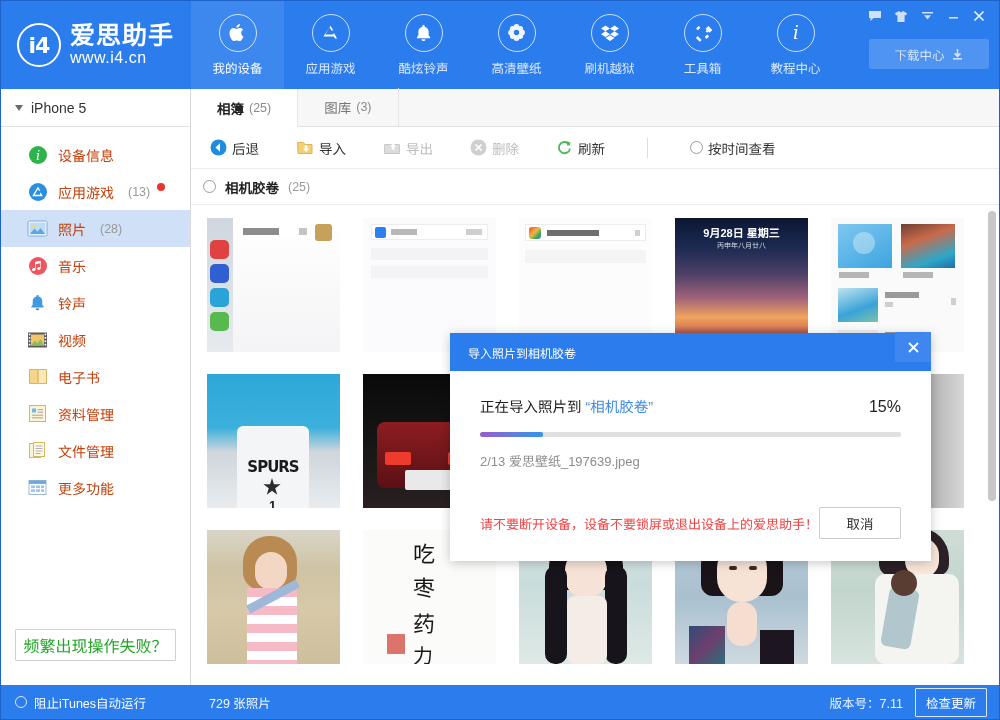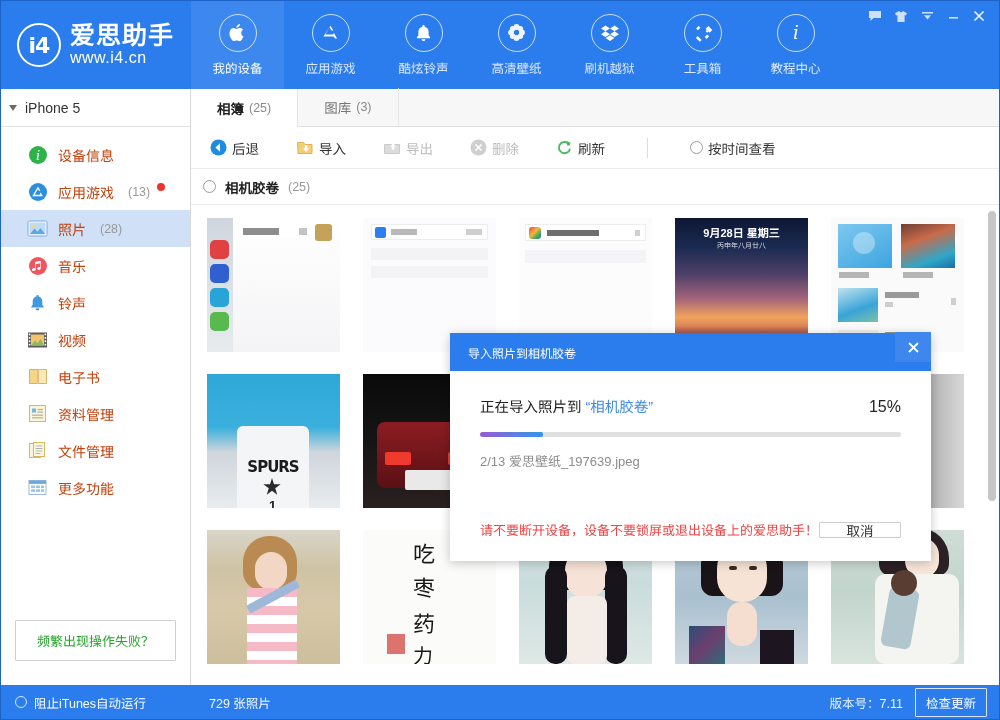--- a/index.html
+++ b/index.html
@@ -103,21 +103,21 @@
   .sidebar {
     width: 190px;
     flex: 0 0 190px;
     border-right: 1px solid #d9d9d9;
     background: #fff;
     display: flex; flex-direction: column;
   }
   .device-sel {
     height: 38px;
     display: flex; align-items: center;
-    gap: 8px; padding-left: 8px;
+    gap: 8px; padding-left: 14px;
     border-bottom: 1px solid #e2e2e2;
     cursor: pointer;
   }
   .caret { width: 0; height: 0;
     border-left: 4.5px solid transparent;
     border-right: 4.5px solid transparent;
     border-top: 6px solid #6b6b6b; }
   .device-name { font-size: 14px; color: #333; }
 
   .side-list { padding-top: 9px; }
@@ -135,23 +135,23 @@
   .si-label { font-size: 14px; color: #c2410c; }
   .si-count { font-size: 12.5px; color: #999; margin-left: 4px; }
   .si-dot {
     width: 8px; height: 8px; border-radius: 50%;
     background: #e8362f; display: inline-block;
     position: relative; top: -5px; left: -3px;
   }
 
   .side-foot { margin-top: auto; padding: 0 14px 24px; }
   .help-btn {
-    height: 41px; width: 100%;
+    height: 32px; width: 100%;
     border: 1px solid #d0d0d0; background: #fff;
-    color: #25a52a; font-size: 13px;
+    color: #25a52a; font-size: 16px;
     display: flex; align-items: center; justify-content: center;
     cursor: pointer; border-radius: 1px;
   }
 
   
   .main { flex: 1 1 auto; display: flex; flex-direction: column; min-width: 0;
     background: #fff; position: relative; }
 
   .tabs {
     height: 38px; flex: 0 0 38px;
@@ -286,21 +286,21 @@
     background: linear-gradient(90deg, #9b59d0 0%, #5e7fe0 55%, #2f96e8 100%);
     border-radius: 2px;
   }
   .file-line { margin-top: 14px; font-size: 13px; color: #8d8d8d; }
   .modal-foot {
     display: flex; align-items: center; justify-content: space-between;
     padding: 0 30px 22px 30px;
   }
   .warn-text { font-size: 13px; color: #ef4444; }
   .cancel-btn {
-    width: 82px; height: 16px;
+    width: 82px; height: 32px;
     border: 1px solid #cdcdcd; background: #fff;
     font-size: 13.5px; color: #333;
     display: flex; align-items: center; justify-content: center;
     cursor: pointer; border-radius: 1px;
   }
 </style>
 </head>
 <body>
 
 <div id="app">
@@ -414,20 +414,27 @@
             <rect x="2" y="7" width="9" height="1.6" fill="currentColor"></rect>
           </svg>
       </div>
       <div class="win-btn close">
         <svg width="14" height="14" viewBox="0 0 14 14">
             <path stroke="currentColor" stroke-width="1.7" d="M2.5 2.5l9 9M11.5 2.5l-9 9"></path>
           </svg>
       </div>
     </div>
 
+    <div class="dl-center">
+      <span>下载中心</span>
+      <svg width="13" height="13" viewBox="0 0 13 13">
+        <path fill="#cfe1fb" d="M6.5 1v6M3.5 5.5l3 3 3-3" stroke="#cfe1fb" stroke-width="1.5"></path>
+        <rect x="2" y="10" width="9" height="1.6" fill="#cfe1fb"></rect>
+      </svg>
+    </div>
   </div>
 
   <div class="body-row">
 
     <div class="sidebar">
       <div class="device-sel">
         <span class="caret"></span>
         <span class="device-name">iPhone 5</span>
       </div>
 

